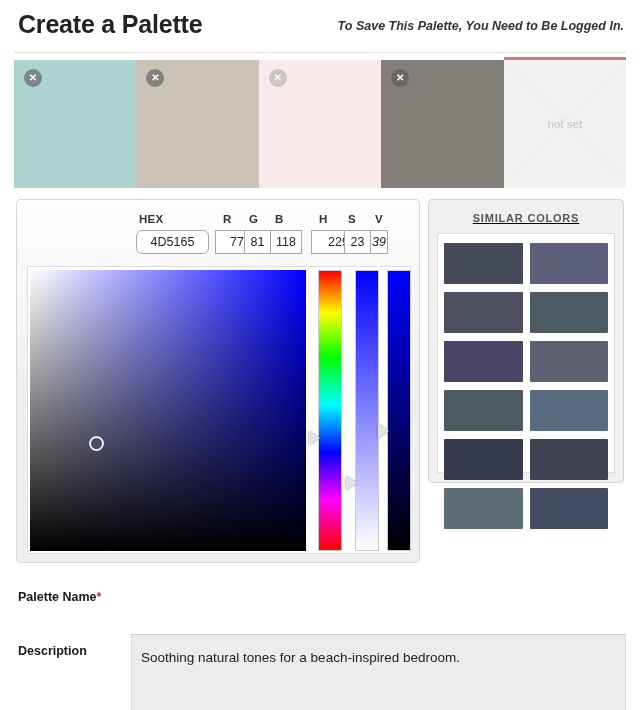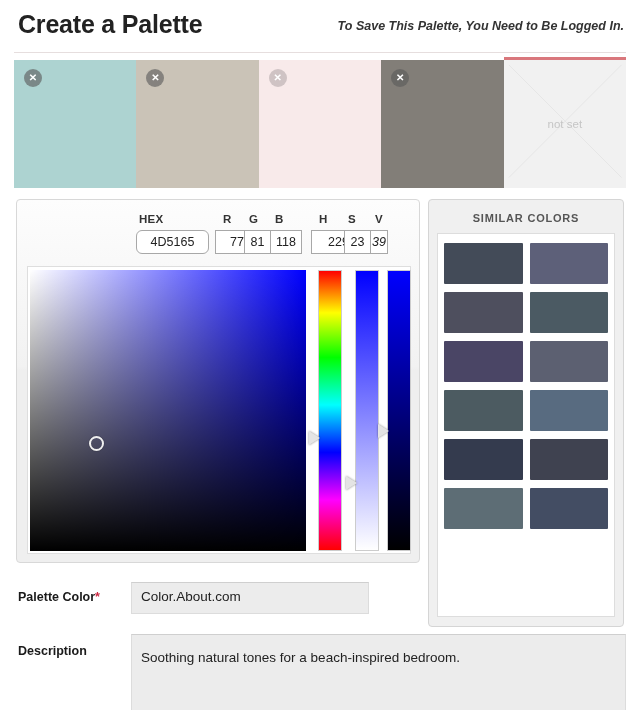--- a/index.html
+++ b/index.html
@@ -198,24 +198,25 @@
     border-left: 11px solid #e4e4e4;
     filter: drop-shadow(0 0 1px rgba(0,0,0,0.45));
   }
 
   
   .similar-panel {
     position: absolute;
     left: 428px;
     top: 199px;
     width: 196px;
-    height: 428px;
+    height: 284px;
     background: #f0f0f0;
     border: 1px solid #d5d5d5;
     border-radius: 4px;
+    text-decoration: underline;
   }
   .similar-title {
     text-align: center;
     font-size: 11px;
     font-weight: bold;
     color: #555555;
     letter-spacing: 0.8px;
     padding-top: 12px;
   }
   .similar-inner {
@@ -343,20 +344,19 @@
           <div class="similar-cell" style="background: rgb(88, 107, 128);"></div>
           <div class="similar-cell" style="background: rgb(52, 59, 78);"></div>
           <div class="similar-cell" style="background: rgb(63, 66, 80);"></div>
           <div class="similar-cell" style="background: rgb(93, 109, 117);"></div>
           <div class="similar-cell" style="background: rgb(67, 77, 99);"></div>
         </div>
     </div>
   </div>
 
   <div class="form-label" id="name-label">
-    <span>Palette Color</span><span class="req">*</span>
+    <span>Palette Name</span><span class="req">*</span>
   </div>
-  <div class="text-input" id="name-input">Color.About.com</div>
 
   <div class="form-label" id="desc-label">Description</div>
   <div class="text-input" id="desc-input">Soothing natural tones for a beach-inspired bedroom.</div>
 
 </div>
 
 </body></html>

